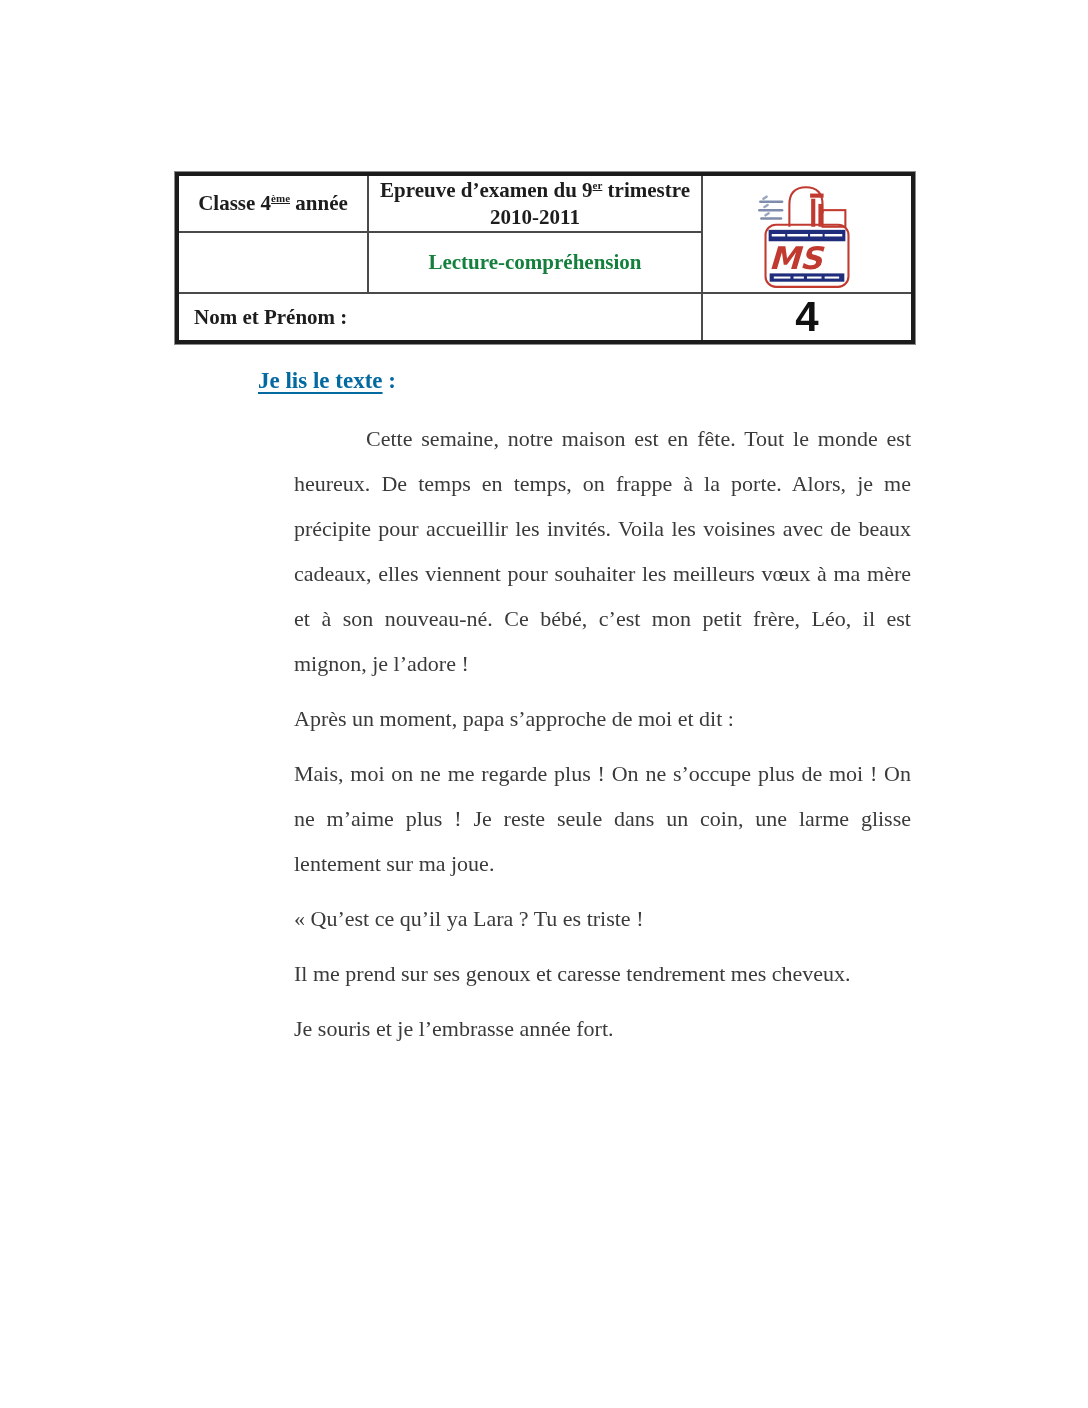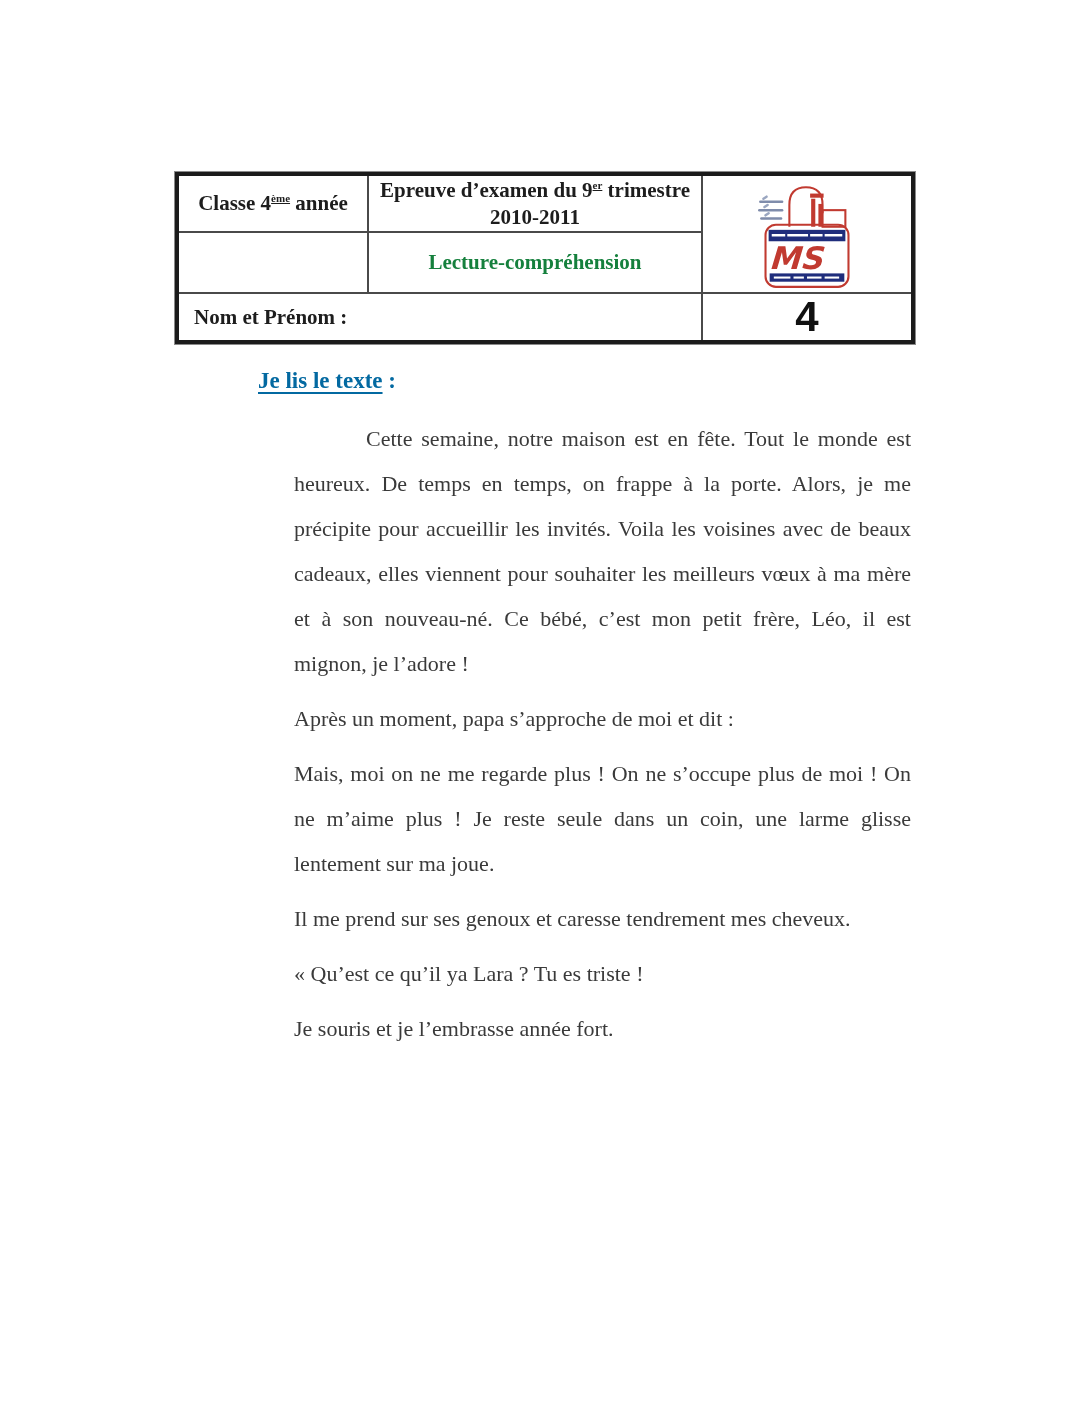--- a/index.html
+++ b/index.html
@@ -119,18 +119,18 @@
   </div>
 
   <div class="reading-title">
     <span class="u">Je lis le texte</span><span> :</span>
   </div>
 
   <div class="reading-body">
     <p class="indent">Cette semaine, notre maison est en fête. Tout le monde est heureux. De temps en temps, on frappe à la porte. Alors, je me précipite pour accueillir les invités. Voila les voisines avec de beaux cadeaux, elles viennent pour souhaiter les meilleurs vœux à ma mère et à son nouveau-né. Ce bébé, c’est mon petit frère, Léo, il est mignon, je l’adore !</p>
     <p>Après un moment, papa s’approche de moi et dit :</p>
     <p>Mais, moi on ne me regarde plus ! On ne s’occupe plus de moi ! On ne m’aime plus ! Je reste seule dans un coin, une larme glisse lentement sur ma joue.</p>
+    <p>« Qu’est ce qu’il ya Lara ? Tu es triste !</p>
     <p>Il me prend sur ses genoux et caresse tendrement mes cheveux.</p>
-    <p>« Qu’est ce qu’il ya Lara ? Tu es triste !</p>
     <p>Je souris et je l’embrasse année fort.</p>
   </div>
 
 </div>
 
 </body></html>

